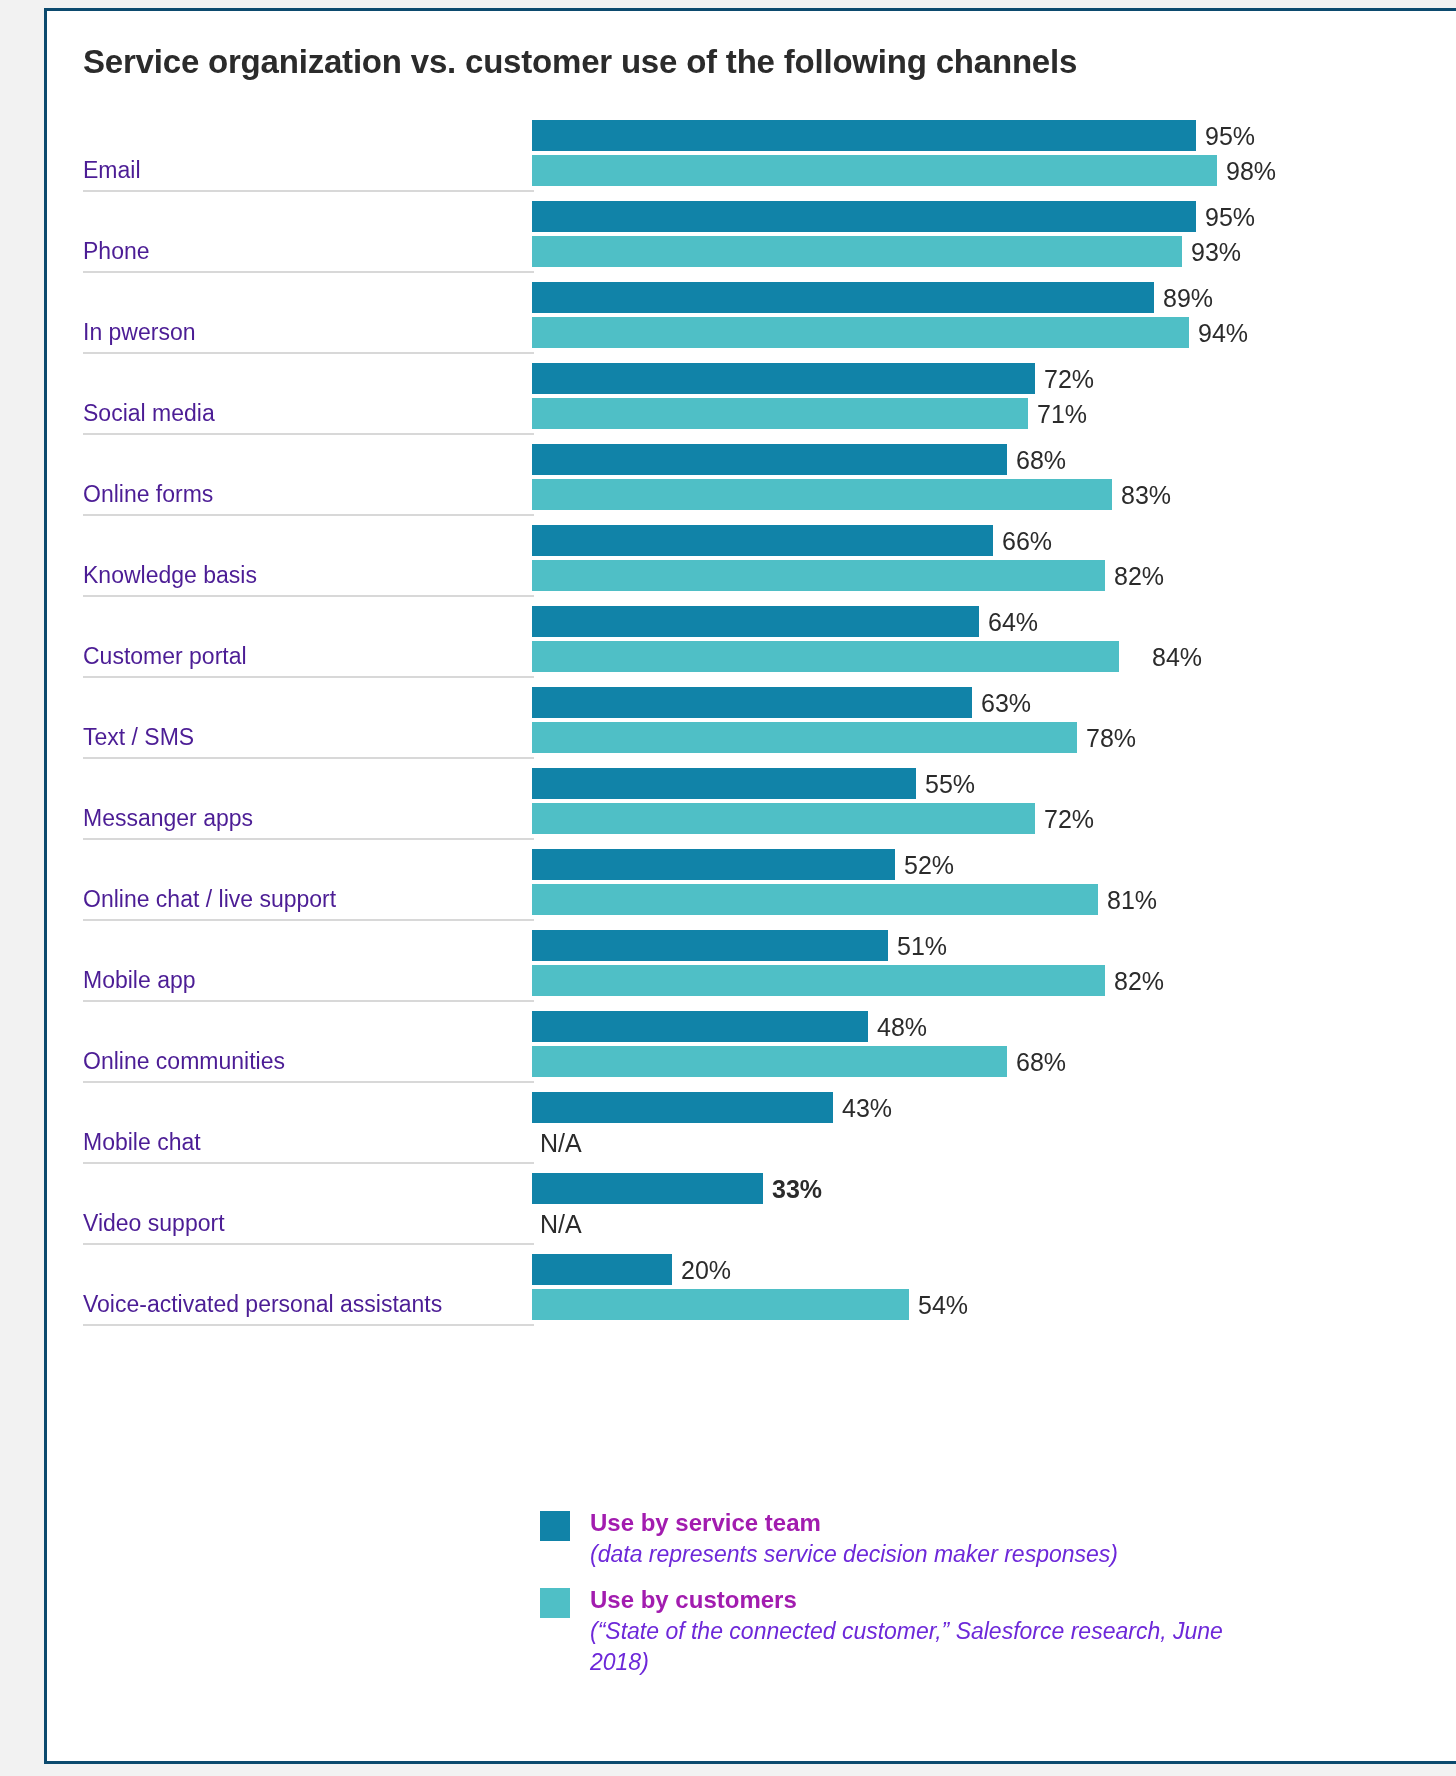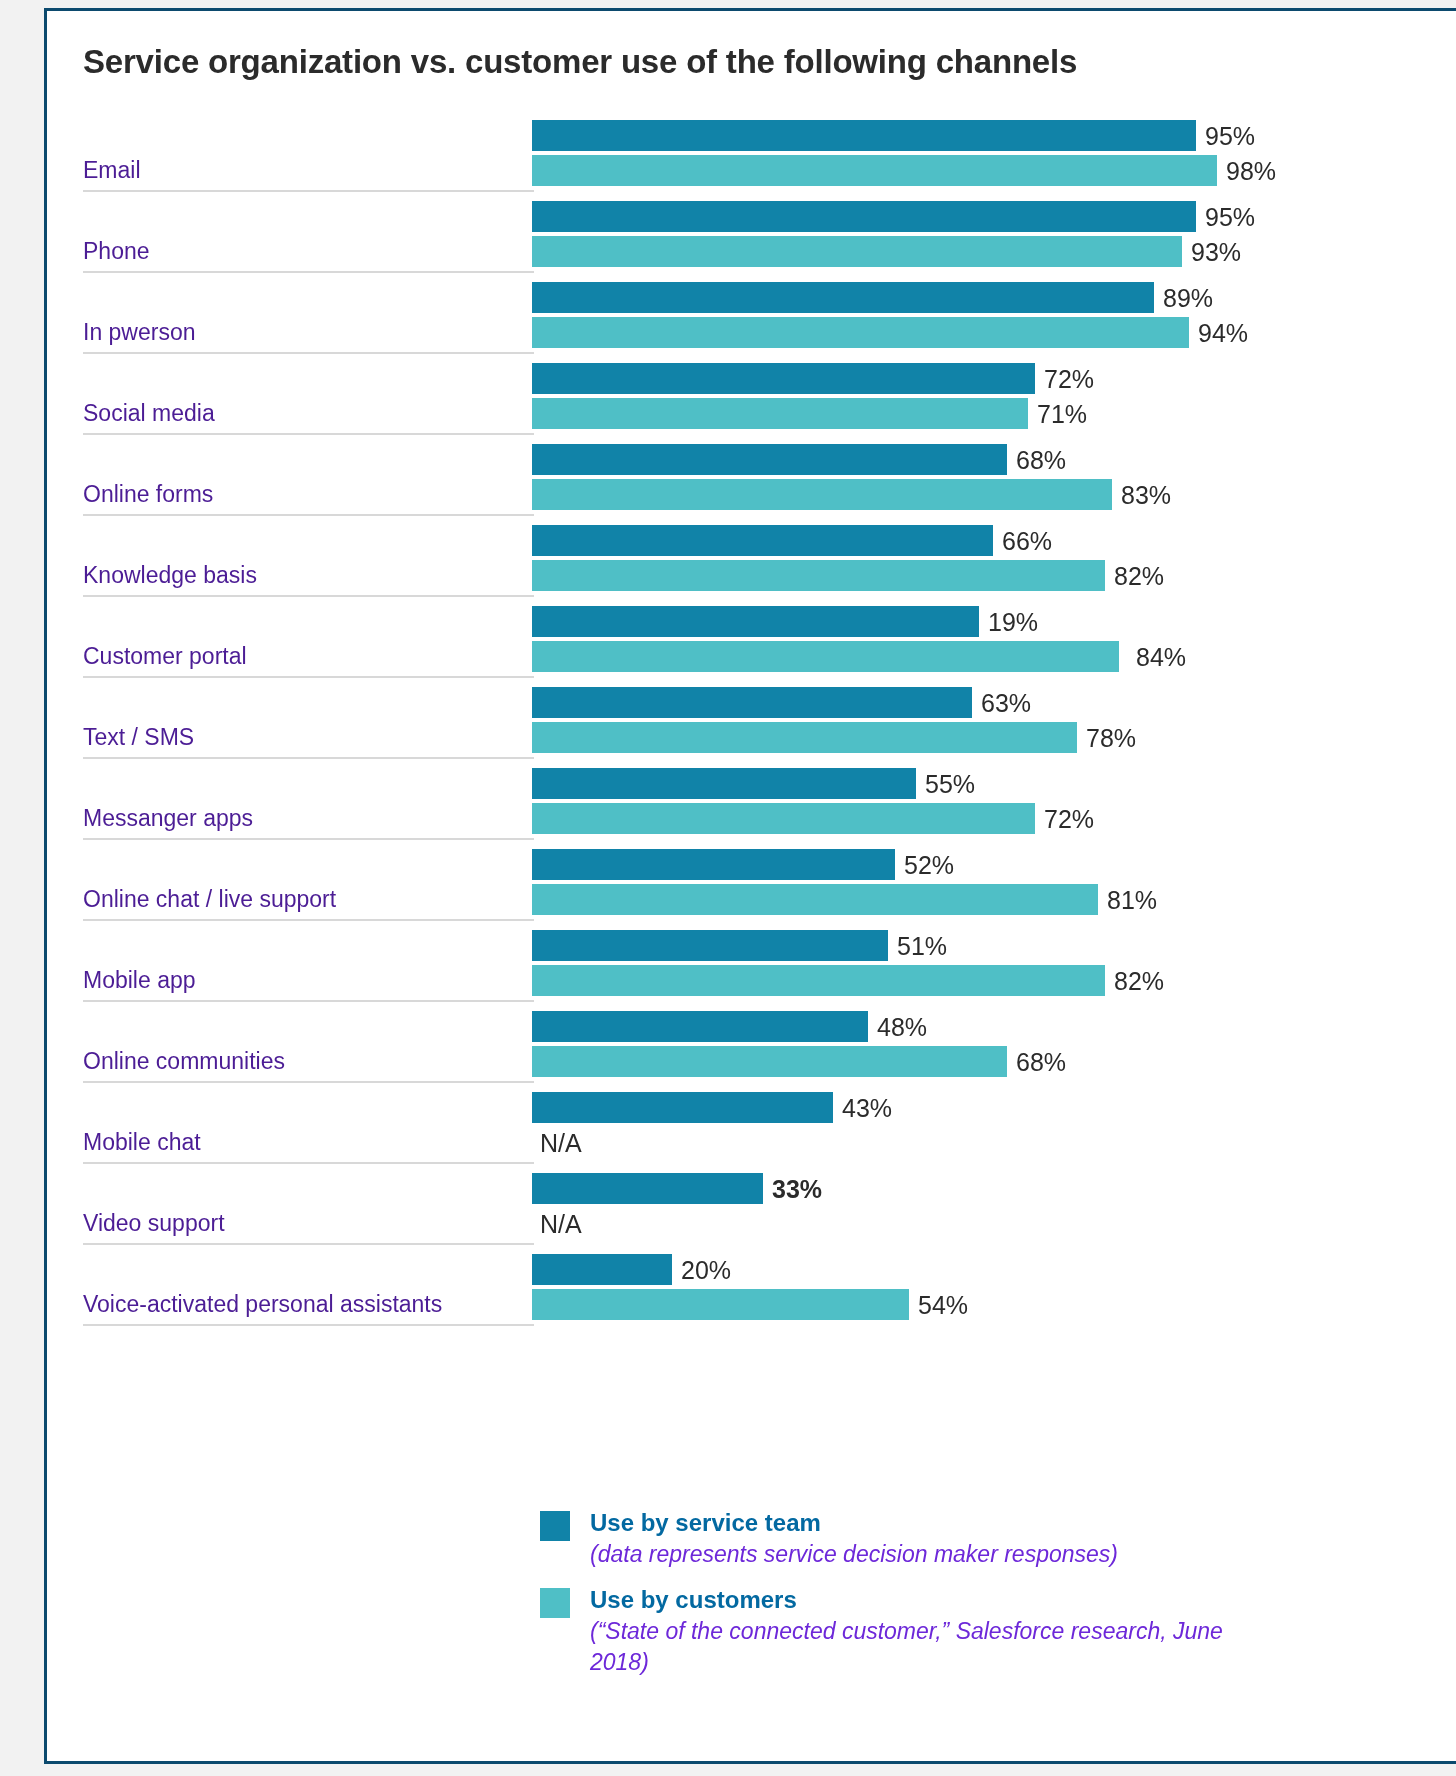--- a/index.html
+++ b/index.html
@@ -72,21 +72,21 @@
     margin-bottom:14px;
   }
   .swatch{
     position:absolute;left:0;top:4px;
     width:30px;height:30px;
   }
   .swatch.service{background:#1183a8;}
   .swatch.customer{background:#4fbfc6;}
   .legend-label{
     margin-left:50px;
-    font-size:24px;font-weight:bold;color:#0369a1;
+    font-size:24px;font-weight:bold;color:#a21caf;
     line-height:32px;
   }
   .legend-note{
     margin-left:50px;
     font-size:23px;font-style:italic;color:#6d28d9;
     line-height:31px;
     max-width:660px;
   }
 </style>
 </head>
@@ -180,25 +180,25 @@
             <span class="val" style="left: 582px;">82%</span>
           </div>
         </div>
       </div>
       <div class="row">
         <div class="rule" style="width: 451px;"></div>
         <div class="cat-label">Customer portal</div>
         <div class="bars">
           <div class="bar service">
             <span class="fill" style="width: 447px; background: rgb(17, 131, 168);"></span>
-            <span class="val" style="left: 456px;">19%</span>
+            <span class="val" style="left: 456px;">64%</span>
           </div>
           <div class="bar customer">
             <span class="fill" style="width: 587px; background: rgb(79, 191, 198);"></span>
-            <span class="val" style="left: 604px;">84%</span>
+            <span class="val" style="left: 620px;">84%</span>
           </div>
         </div>
       </div>
       <div class="row">
         <div class="rule" style="width: 451px;"></div>
         <div class="cat-label">Text / SMS</div>
         <div class="bars">
           <div class="bar service">
             <span class="fill" style="width: 440px; background: rgb(17, 131, 168);"></span>
             <span class="val" style="left: 449px;">63%</span>

